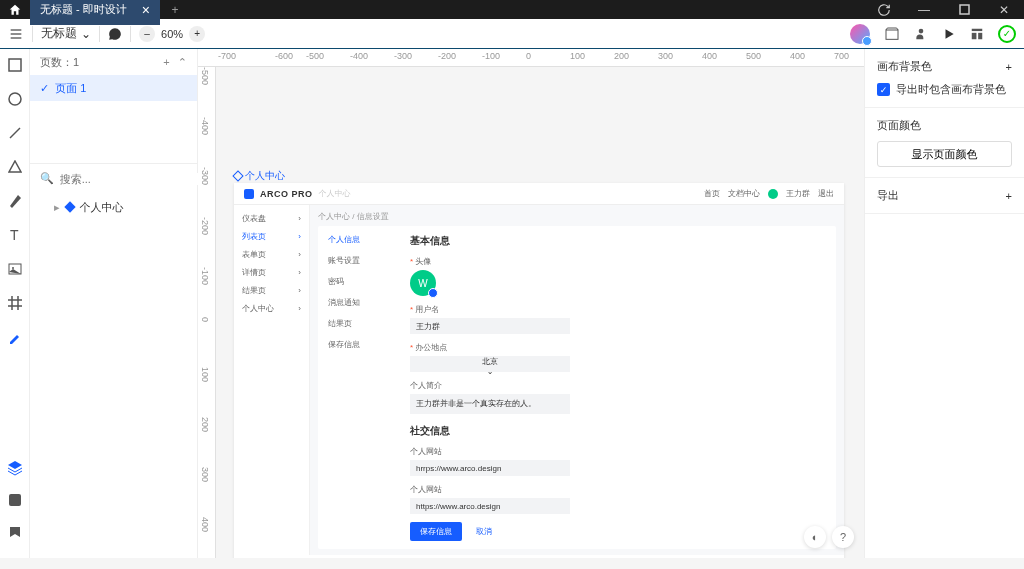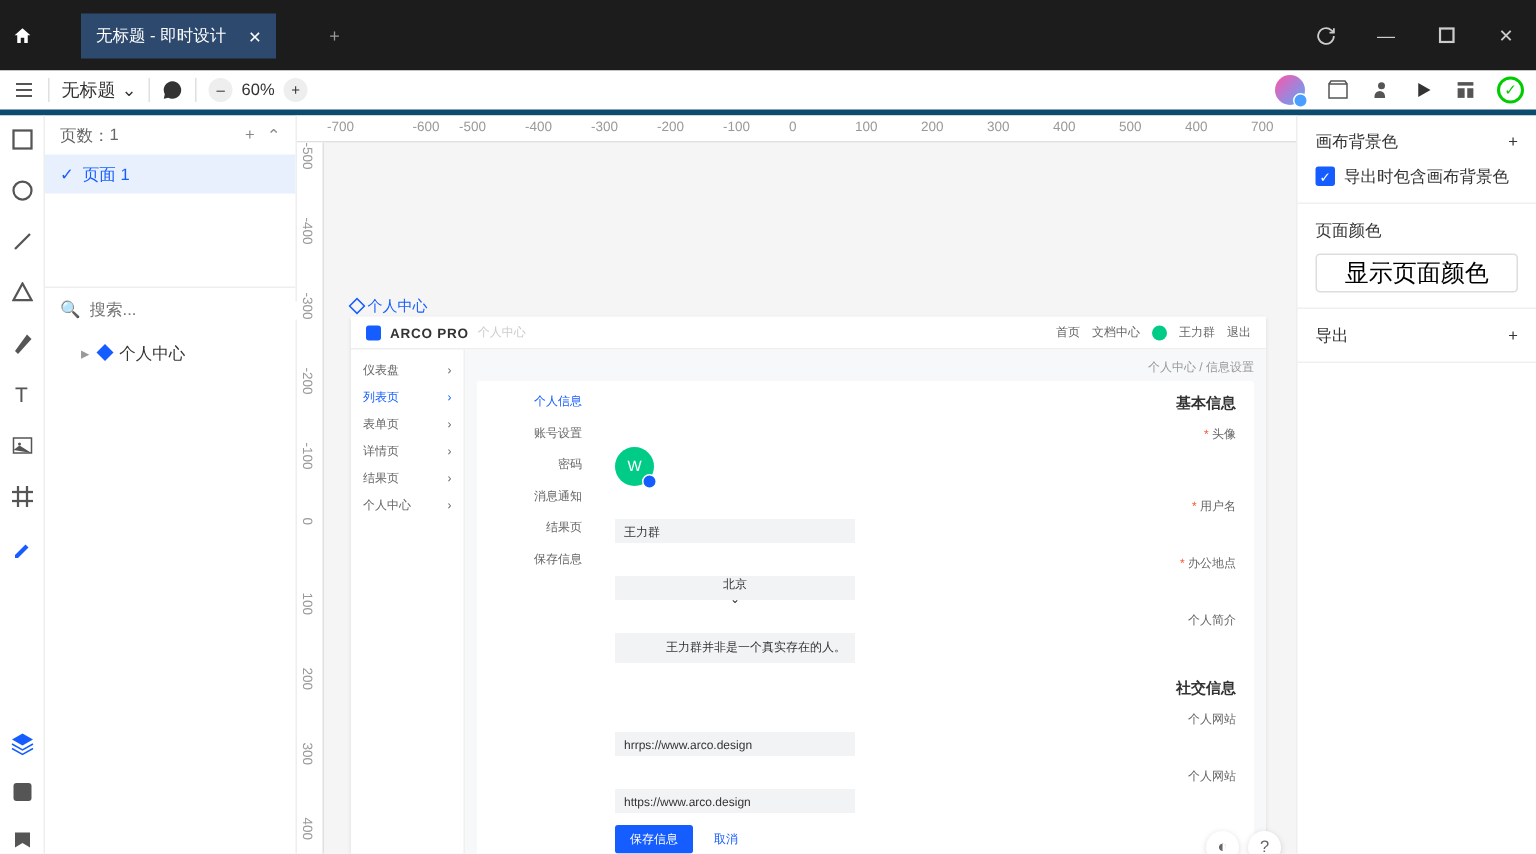--- a/index.html
+++ b/index.html
@@ -1,24 +1,24 @@
 <!DOCTYPE html>
 <html><head>
 <meta charset="utf-8">
 <style>
 * { margin: 0; padding: 0; box-sizing: border-box; font-family: -apple-system, "Microsoft YaHei", sans-serif; }
 body { width: 1024px; height: 569px; overflow: hidden; background: #f5f5f5; font-size: 12px; color: #333; }
-.titlebar { height: 47px; background: #1c1c1c; display: flex; align-items: center; gap: 24px; }
+.titlebar { height: 19px; background: #1c1c1c; display: flex; align-items: center; }
 .titlebar .home { width: 30px; height: 30px; display: flex; align-items: center; justify-content: center; color: #fff; }
 .tab { height: 30px; background: #2d4a6e; color: #fff; display: flex; align-items: center; padding: 0 10px; min-width: 130px; font-size: 11px; }
 .tab-close { margin-left: auto; font-size: 14px; }
 .tab-add { width: 30px; display: flex; align-items: center; justify-content: center; color: #999; }
 .winbtns { margin-left: auto; display: flex; }
 .winbtns > div { width: 40px; height: 30px; display: flex; align-items: center; justify-content: center; color: #ccc; }
-.topbar { height: 30px; background: #fff; border-bottom: 4px solid #0c4a6e; display: flex; align-items: center; padding: 0 8px; gap: 8px; }
+.topbar { height: 30px; background: #fff; border-bottom: 1px solid #0c4a6e; display: flex; align-items: center; padding: 0 8px; gap: 8px; }
 .topbar-sep { width: 1px; height: 16px; background: #e0e0e0; }
 .dropdown { display: flex; align-items: center; gap: 4px; font-size: 12px; }
 .zoom { display: flex; align-items: center; gap: 6px; font-size: 11px; }
 .zoom-btn { width: 16px; height: 16px; border-radius: 8px; background: #eee; display: flex; align-items: center; justify-content: center; font-size: 10px; }
 .topbar-right { margin-left: auto; display: flex; align-items: center; gap: 14px; }
 .avatar-sm { width: 20px; height: 20px; border-radius: 50%; background: linear-gradient(135deg,#f5a,#5af); position: relative; }
 .avatar-sm::after { content: ''; position: absolute; right: -2px; bottom: -2px; width: 8px; height: 8px; background: #4a9eff; border-radius: 50%; border: 1px solid #fff; }
 .check-circle { width: 18px; height: 18px; border: 2px solid #0c0; border-radius: 50%; display: flex; align-items: center; justify-content: center; color: #0c0; font-size: 10px; }
 .main { display: flex; height: 509px; }
 .tool-rail { width: 30px; background: #fff; border-right: 1px solid #eee; display: flex; flex-direction: column; align-items: center; padding-top: 6px; gap: 14px; }
@@ -27,21 +27,21 @@
 .rail-bottom { margin-top: auto; padding-bottom: 16px; display: flex; flex-direction: column; gap: 12px; align-items: center; }
 .left-panel { width: 168px; background: #fff; border-right: 1px solid #eee; display: flex; flex-direction: column; }
 .pages-hdr { height: 26px; display: flex; align-items: center; padding: 0 10px; color: #666; font-size: 11px; }
 .pages-hdr-icons { margin-left: auto; display: flex; gap: 8px; color: #888; }
 .page-item { height: 26px; display: flex; align-items: center; padding: 0 10px; background: #e8f0fe; color: #165dff; font-size: 11px; gap: 6px; }
 .search-row { height: 30px; display: flex; align-items: center; padding: 0 10px; border-top: 1px solid #eee; gap: 6px; color: #999; font-size: 11px; }
 .search-row input { border: none; outline: none; flex: 1; font-size: 11px; }
 .layers { padding: 2px 0; }
 .layer-item { height: 24px; display: flex; align-items: center; padding: 0 10px 0 24px; gap: 6px; font-size: 11px; }
 .diamond { width: 8px; height: 8px; background: #165dff; transform: rotate(45deg); }
-.canvas-wrap { flex: 1; background: #f5f5f5; position: relative; overflow: hidden; text-align: right; }
+.canvas-wrap { flex: 1; background: #f5f5f5; position: relative; overflow: hidden; }
 .ruler-h { position: absolute; top: 0; left: 0; right: 0; height: 18px; background: #fff; border-bottom: 1px solid #e0e0e0; display: flex; font-size: 9px; color: #999; }
 .ruler-h span { position: absolute; top: 2px; }
 .ruler-v { position: absolute; top: 18px; left: 0; bottom: 0; width: 18px; background: #fff; border-right: 1px solid #e0e0e0; }
 .ruler-v span { position: absolute; left: 2px; font-size: 9px; color: #999; writing-mode: vertical-lr; }
 .frame-label { position: absolute; top: 120px; left: 36px; color: #165dff; font-size: 10px; display: flex; align-items: center; gap: 3px; }
 .frame-label::before { content: ''; width: 6px; height: 6px; border: 1px solid #165dff; transform: rotate(45deg); }
 .mockup { position: absolute; top: 134px; left: 36px; width: 610px; background: #fff; box-shadow: 0 1px 3px rgba(0,0,0,0.1); font-size: 9px; }
 .mk-header { height: 22px; border-bottom: 1px solid #eee; display: flex; align-items: center; padding: 0 10px; gap: 6px; }
 .mk-logo { width: 10px; height: 10px; background: #165dff; border-radius: 2px; }
 .mk-logo-txt { font-weight: 600; font-size: 9px; letter-spacing: 0.5px; }
@@ -72,21 +72,21 @@
 .mk-btn-text { color: #165dff; padding: 4px 8px; font-size: 8px; }
 .mk-footer { height: 18px; display: flex; align-items: center; justify-content: center; gap: 3px; color: #bbb; }
 .right-panel { width: 160px; background: #fff; border-left: 1px solid #eee; }
 .rp-tabs { height: 30px; display: flex; align-items: center; padding: 0 12px; gap: 14px; border-bottom: 1px solid #eee; font-size: 11px; }
 .rp-tab { color: #999; }
 .rp-tab.active { color: #333; font-weight: 500; }
 .rp-section { padding: 10px 12px; border-bottom: 1px solid #f0f0f0; }
 .rp-row { display: flex; align-items: center; justify-content: space-between; font-size: 11px; }
 .rp-check { display: flex; align-items: center; gap: 6px; margin-top: 8px; font-size: 11px; }
 .checkbox { width: 13px; height: 13px; background: #165dff; border-radius: 2px; display: flex; align-items: center; justify-content: center; color: #fff; font-size: 9px; }
-.rp-btn { width: 100%; height: 26px; border: 1px solid #ddd; background: #fff; border-radius: 3px; font-size: 16px; margin-top: 8px; }
+.rp-btn { width: 100%; height: 26px; border: 1px solid #ddd; background: #fff; border-radius: 3px; font-size: 11px; margin-top: 8px; }
 .float-btm { position: absolute; right: 10px; bottom: 10px; display: flex; gap: 6px; }
 .float-btn { width: 22px; height: 22px; border-radius: 11px; background: #fff; box-shadow: 0 1px 4px rgba(0,0,0,0.15); display: flex; align-items: center; justify-content: center; font-size: 11px; color: #666; }
 svg { display: block; }
 </style>
 </head>
 <body>
 
 <div class="titlebar">
   <div class="home">
       <svg width="14" height="14" viewBox="0 0 24 24" fill="#fff">

